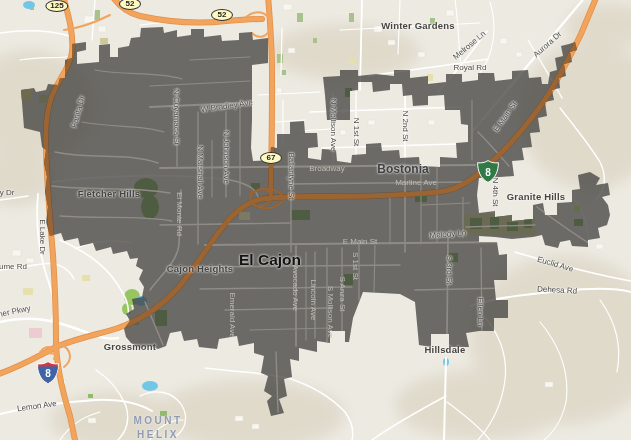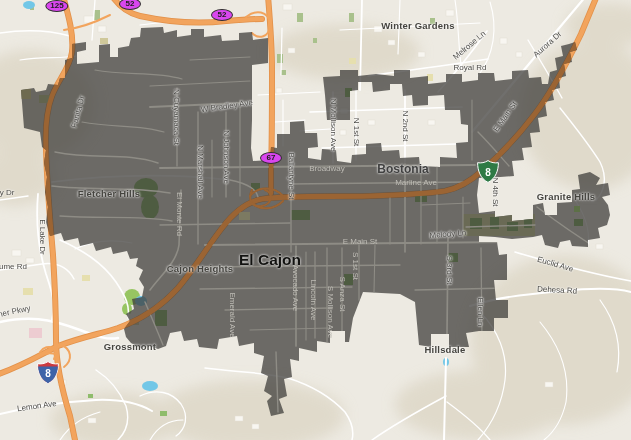--- a/index.html
+++ b/index.html
@@ -16,21 +16,21 @@
   .street-light{font-size:8px;font-weight:400;color:#bfbdb6;text-shadow:none;}
   .place{font-size:9.5px;font-weight:600;color:#45443f;letter-spacing:.2px;
     text-shadow:0 0 2px rgba(255,255,255,.9),0 0 3px rgba(255,255,255,.8);}
   .city{font-size:12px;font-weight:700;color:#404040;
     text-shadow:0 0 2px rgba(255,255,255,.85),0 0 3px rgba(255,255,255,.7);}
   .city-big{font-size:15.5px;font-weight:700;color:#131311;
     text-shadow:0 0 2px rgba(255,255,255,.8),0 0 3px rgba(255,255,255,.6);margin-top:13px;}
   .mount{font-size:10px;font-weight:700;color:#8e9bb0;letter-spacing:2.5px;
     white-space:normal;width:64px;text-align:center;line-height:1.35;
     text-shadow:0 0 2px rgba(255,255,255,.9);}
-  .shield-oval{position:absolute;display:inline-block;background:#d946ef;border:1.6px solid #2f2f2d;
+  .shield-oval{position:absolute;display:inline-block;background:#fef9c3;border:1.6px solid #2f2f2d;
     border-radius:50%;color:#1e1e1c;font-size:8px;font-weight:700;line-height:10px;
     padding:0 4px;min-width:12px;text-align:center;pointer-events:none;}
   .shield-svg{position:absolute;pointer-events:none;}
 </style>
 </head>
 <body>
 
 <div id="stage" style="--bg: #edeae2; --overlay: #3e3d3a; --motorway: #f2a45d; --motorway-casing: #e2914a; --motorway-dim: #9b6433;">
   <svg width="631" height="440" viewBox="0 0 631 440">
     <defs>
@@ -296,21 +296,21 @@
       <div class="lbl street" style="left: 226px; top: 157px; transform: translate(-50%, -50%) rotate(90deg);">N Johnson Ave</div>
       <div class="lbl street" style="left: 291px; top: 176px; transform: translate(-50%, -50%) rotate(90deg);">Ballantyne St</div>
       <div class="lbl street" style="left: 333px; top: 125px; transform: translate(-50%, -50%) rotate(90deg);">N Mollison Ave</div>
       <div class="lbl street" style="left: 356px; top: 132px; transform: translate(-50%, -50%) rotate(90deg);">N 1st St</div>
       <div class="lbl street" style="left: 405px; top: 126px; transform: translate(-50%, -50%) rotate(90deg);">N 2nd St</div>
       <div class="lbl street" style="left: 495px; top: 192px; transform: translate(-50%, -50%) rotate(90deg);">N 4th St</div>
       <div class="lbl street-light" style="left: 327px; top: 169px; transform: translate(-50%, -50%) rotate(0deg);">Broadway</div>
       <div class="lbl city" style="left: 403px; top: 170px; transform: translate(-50%, -50%) rotate(0deg);">Bostonia</div>
       <div class="lbl street-light" style="left: 416px; top: 183px; transform: translate(-50%, -50%) rotate(0deg);">Marline Ave</div>
       <div class="lbl street" style="left: 506px; top: 117px; transform: translate(-50%, -50%) rotate(-55deg);">E Main St</div>
-      <div class="lbl place" style="left: 536px; top: 197px; transform: translate(-50%, -50%) rotate(0deg); margin-left: 30px;">Granite Hills</div>
+      <div class="lbl place" style="left: 536px; top: 197px; transform: translate(-50%, -50%) rotate(0deg);">Granite Hills</div>
       <div class="lbl street-light" style="left: 360px; top: 242px; transform: translate(-50%, -50%) rotate(0deg);">E Main St</div>
       <div class="lbl street" style="left: 448px; top: 235px; transform: translate(-50%, -50%) rotate(-5deg);">Melody Ln</div>
       <div class="lbl city-big" style="left: 270px; top: 247px; transform: translate(-50%, -50%) rotate(0deg);">El Cajon</div>
       <div class="lbl place" style="left: 200px; top: 269px; transform: translate(-50%, -50%) rotate(0deg); text-align: center;">Cajon Heights</div>
       <div class="lbl place" style="left: 109px; top: 194px; transform: translate(-50%, -50%) rotate(0deg);">Fletcher Hills</div>
       <div class="lbl street-light" style="left: 179px; top: 214px; transform: translate(-50%, -50%) rotate(90deg);">El Monte Rd</div>
       <div class="lbl street-light" style="left: 232px; top: 315px; transform: translate(-50%, -50%) rotate(90deg);">Emerald Ave</div>
       <div class="lbl street-light" style="left: 295px; top: 288px; transform: translate(-50%, -50%) rotate(90deg);">Avocado Ave</div>
       <div class="lbl street-light" style="left: 313px; top: 300px; transform: translate(-50%, -50%) rotate(90deg);">Lincoln Ave</div>
       <div class="lbl street-light" style="left: 330px; top: 312px; transform: translate(-50%, -50%) rotate(90deg);">S Mollison Ave</div>
@@ -320,20 +320,21 @@
       <div class="lbl street" style="left: 480px; top: 312px; transform: translate(-50%, -50%) rotate(90deg);">Ellen Ln</div>
       <div class="lbl place" style="left: 445px; top: 350px; transform: translate(-50%, -50%) rotate(0deg);">Hillsdale</div>
       <div class="lbl street" style="left: 555px; top: 265px; transform: translate(-50%, -50%) rotate(16deg);">Euclid Ave</div>
       <div class="lbl street" style="left: 557px; top: 291px; transform: translate(-50%, -50%) rotate(3deg);">Dehesa Rd</div>
       <div class="lbl place" style="left: 130px; top: 347px; transform: translate(-50%, -50%) rotate(0deg);">Grossmont</div>
       <div class="lbl street" style="left: 37px; top: 407px; transform: translate(-50%, -50%) rotate(-8deg);">Lemon Ave</div>
       <div class="lbl street" style="left: 6px; top: 314px; transform: translate(-50%, -50%) rotate(-12deg);">Fletcher Pkwy</div>
       <div class="lbl street" style="left: 42px; top: 237px; transform: translate(-50%, -50%) rotate(90deg);">E Lake Dr</div>
       <div class="lbl street" style="left: 7px; top: 193px; transform: translate(-50%, -50%) rotate(0deg);">y Dr</div>
       <div class="lbl street" style="left: 13px; top: 267px; transform: translate(-50%, -50%) rotate(0deg); text-align: right;">ume Rd</div>
+      <div class="lbl mount" style="left: 158px; top: 427px; transform: translate(-50%, -50%) rotate(0deg);">MOUNT HELIX</div>
       <span class="shield-oval" style="position: absolute; left: 57px; top: 6px; transform: translate(-50%, -50%);">125</span>
       <span class="shield-oval" style="position: absolute; left: 130px; top: 4px; transform: translate(-50%, -50%);">52</span>
       <span class="shield-oval" style="position: absolute; left: 222px; top: 15px; transform: translate(-50%, -50%);">52</span>
       <span class="shield-oval" style="position: absolute; left: 271px; top: 158px; transform: translate(-50%, -50%);">67</span>
       <span class="shield-svg" style="position: absolute; left: 37px; top: 361px; transform: translate(-50%, -50%);">
         <svg width="22" height="23" viewBox="0 0 22 23">
           <path d="M11,0.6 C14,2.6 18,3.3 21.4,2.7 C21.4,10 19,18.4 11,22.4 C3,18.4 0.6,10 0.6,2.7 C4,3.3 8,2.6 11,0.6 Z" fill="#cb3a3f" stroke="#ffffff" stroke-width="1"></path>
           <path d="M1.1,5.6 L20.9,5.6 C20.4,12 18,18.6 11,22.2 C4,18.6 1.6,12 1.1,5.6 Z" fill="#3d63a8"></path>
           <text x="11" y="15.5" font-size="10" font-weight="bold" fill="#ffffff" text-anchor="middle" font-family="Liberation Sans, sans-serif">8</text>
         </svg>

